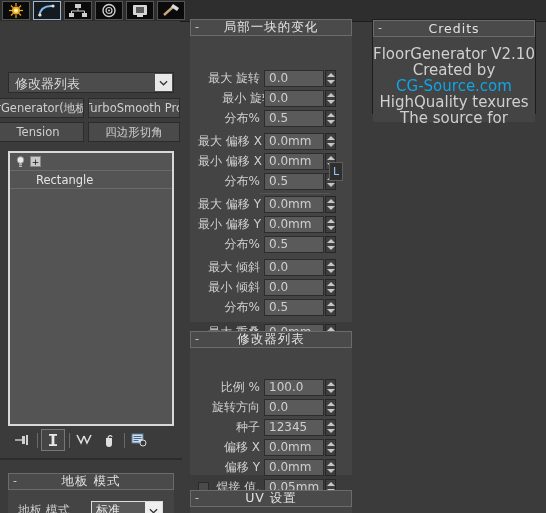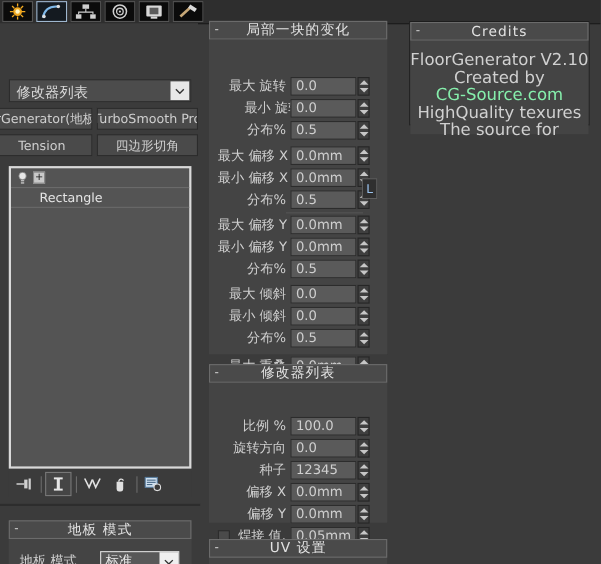--- a/index.html
+++ b/index.html
@@ -73,21 +73,21 @@
 
   .lockbtn{position:absolute;width:14px;height:19px;background:#2f2f2f;border:1px solid #5e5e5e;box-sizing:border-box;
            display:flex;align-items:center;justify-content:center;color:#9cc4f0;font-size:11px;}
 
   .chk{position:absolute;width:11px;height:11px;background:#4a4a4a;border:1px solid #2a2a2a;box-sizing:border-box;}
 
   .sepline{position:absolute;height:1px;background:#555;}
 
   
   .creditbody{position:relative;text-align:center;padding-top:9px;line-height:16px;font-size:15px;color:#d0d0d0;}
-  .creditbody .link{color:#86efac;}
+  .creditbody .link{color:#0ea5e9;}
 
   
   .combo{position:absolute;height:19px;background:#585858;border:1px solid #dcdcdc;box-sizing:border-box;
          color:#e8e8e8;font-size:12px;line-height:17px;padding-left:4px;}
   .combo .arrowbtn{position:absolute;right:0px;top:0px;width:17px;height:17px;background:#efefef;
          display:flex;align-items:center;justify-content:center;}
 
   .hsplit{position:absolute;left:0;width:182px;height:2px;background:#2d2d2d;}
 </style>
 </head>

